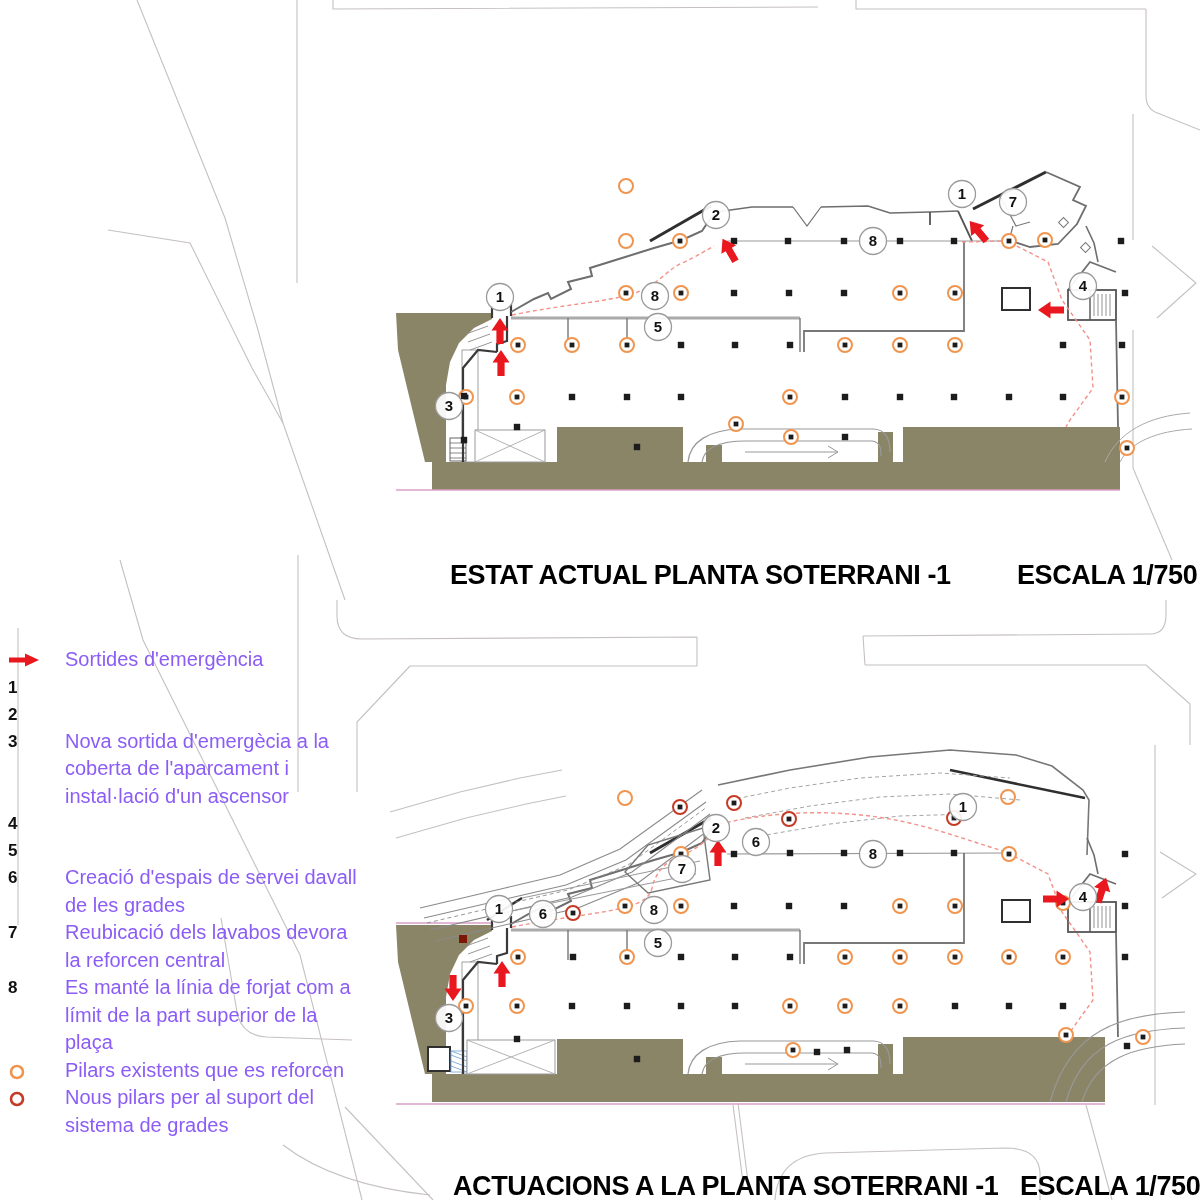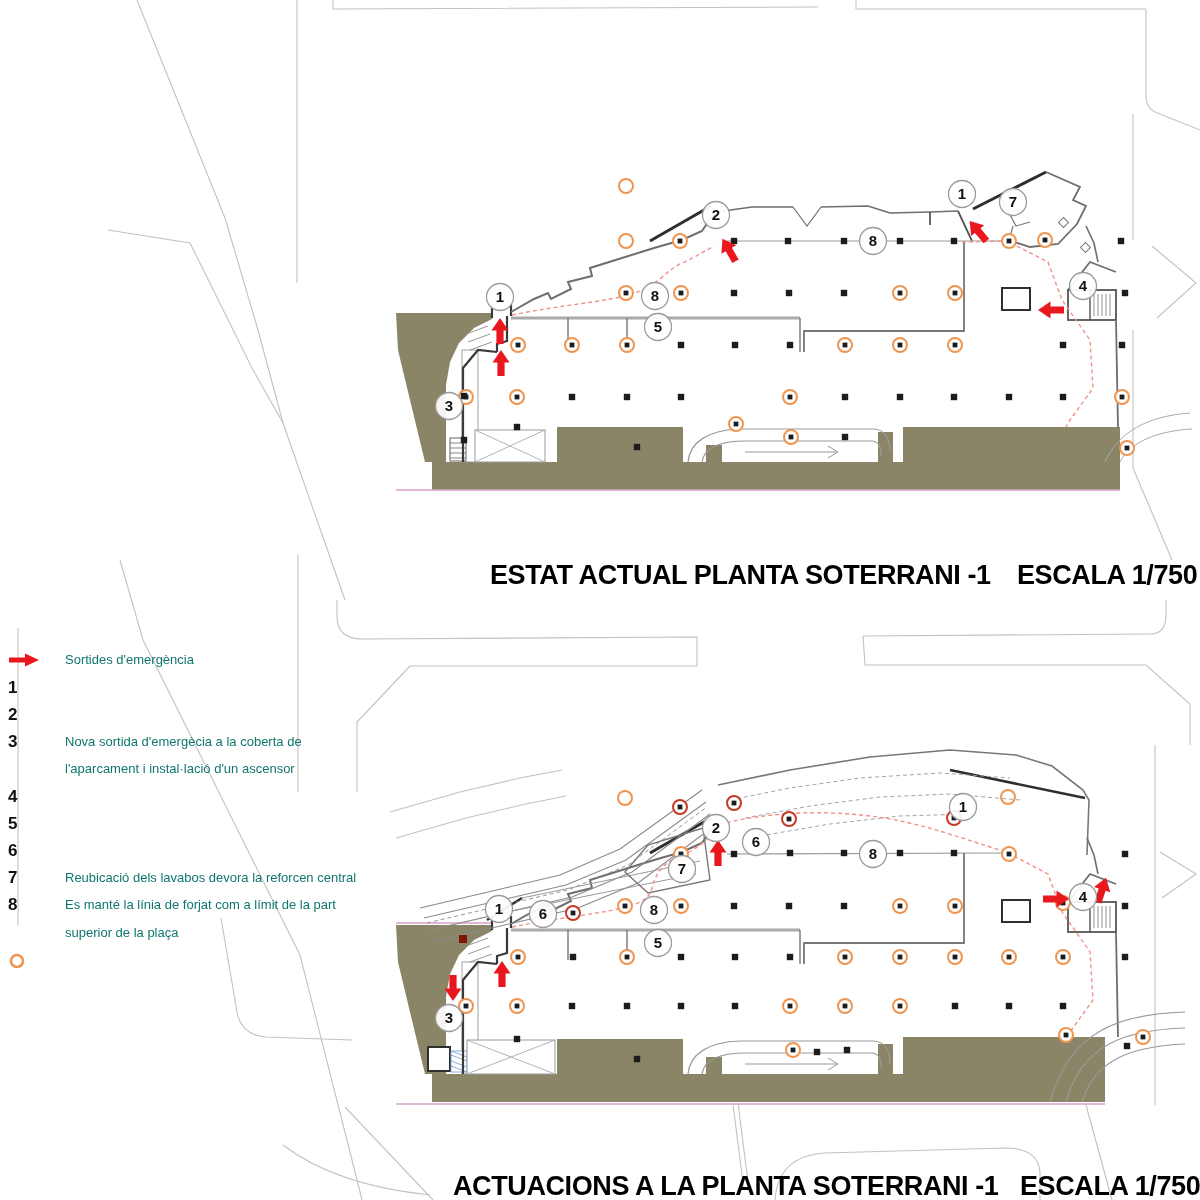--- a/index.html
+++ b/index.html
@@ -14,21 +14,21 @@
   }
   .legend{
     position:absolute;left:8px;top:646px;width:352px;
   }
   .legend-row{display:flex;align-items:flex-start;}
   .legend-sym{
     width:57px;flex:none;font-size:17px;font-weight:bold;line-height:27px;color:#111;
   }
   .legend-sym svg{position:static;display:block;margin-top:6px;}
   .legend-lbl{
-    width:295px;font-size:13px;line-height:27.5px;color:#0f766e;
+    width:295px;font-size:20px;line-height:27.5px;color:#8b5cf6;
   }
   .marker-text{font-family:"Liberation Sans",sans-serif;font-size:15px;font-weight:bold;fill:#111;}
 </style>
 </head>
 <body>
 
 <div class="canvas">
 
 <svg width="1200" height="1200" viewBox="0 0 1200 1200">
 
@@ -533,21 +533,21 @@
             <text x="873" y="859.2" text-anchor="middle" class="marker-text">8</text>
           </g>
           <g>
             <circle cx="1083" cy="897" r="13.5" fill="#ffffff" fill-opacity="0.92" stroke="#9a9a9a" stroke-width="1.3"></circle>
             <text x="1083" y="902.2" text-anchor="middle" class="marker-text">4</text>
           </g>
         </g>
   </g>
 </svg>
 
-  <div class="title-label" style="left:450px;top:560px;margin-left:40px;">ESTAT ACTUAL PLANTA SOTERRANI -1</div>
+  <div class="title-label" style="left:450px;top:560px;">ESTAT ACTUAL PLANTA SOTERRANI -1</div>
   <div class="title-label" style="left:1017px;top:560px;">ESCALA 1/750</div>
   <div class="title-label" style="left:453px;top:1171px;">ACTUACIONS A LA PLANTA SOTERRANI -1</div>
   <div class="title-label" style="left:1020px;top:1171px;">ESCALA 1/750</div>
 
   <div class="legend" id="legend">
       <div class="legend-row">
         <div class="legend-sym">
           <svg width="34" height="16">
             <path d="M1,5.5 H17 V1.5 L31,8 L17,14.5 V10.5 H1 Z" fill="#e8181e"></path>
           </svg>
@@ -565,31 +565,41 @@
         <div class="legend-lbl">Nova sortida d'emergècia a la coberta de l'aparcament i instal·lació d'un ascensor</div>
       </div>
       <div class="legend-row">
         <div class="legend-sym">4</div>
       </div>
       <div class="legend-row">
         <div class="legend-sym">5</div>
       </div>
       <div class="legend-row">
         <div class="legend-sym">6</div>
+        <div class="legend-lbl">Creació d'espais de servei davall de les grades</div>
       </div>
       <div class="legend-row">
         <div class="legend-sym">7</div>
         <div class="legend-lbl">Reubicació dels lavabos devora la reforcen central</div>
       </div>
       <div class="legend-row">
         <div class="legend-sym">8</div>
         <div class="legend-lbl">Es manté la línia de forjat com a límit de la part superior de la plaça</div>
       </div>
       <div class="legend-row">
         <div class="legend-sym">
           <svg width="18" height="18">
             <circle cx="9" cy="9" r="6" fill="none" stroke-width="2.6" stroke="#f0954f"></circle>
           </svg>
         </div>
+        <div class="legend-lbl">Pilars existents que es reforcen</div>
+      </div>
+      <div class="legend-row">
+        <div class="legend-sym">
+          <svg width="18" height="18">
+            <circle cx="9" cy="9" r="6" fill="none" stroke-width="2.6" stroke="#c43a24"></circle>
+          </svg>
+        </div>
+        <div class="legend-lbl">Nous pilars per al suport del sistema de grades</div>
       </div>
     </div>
 
 </div>
 
 </body></html>

